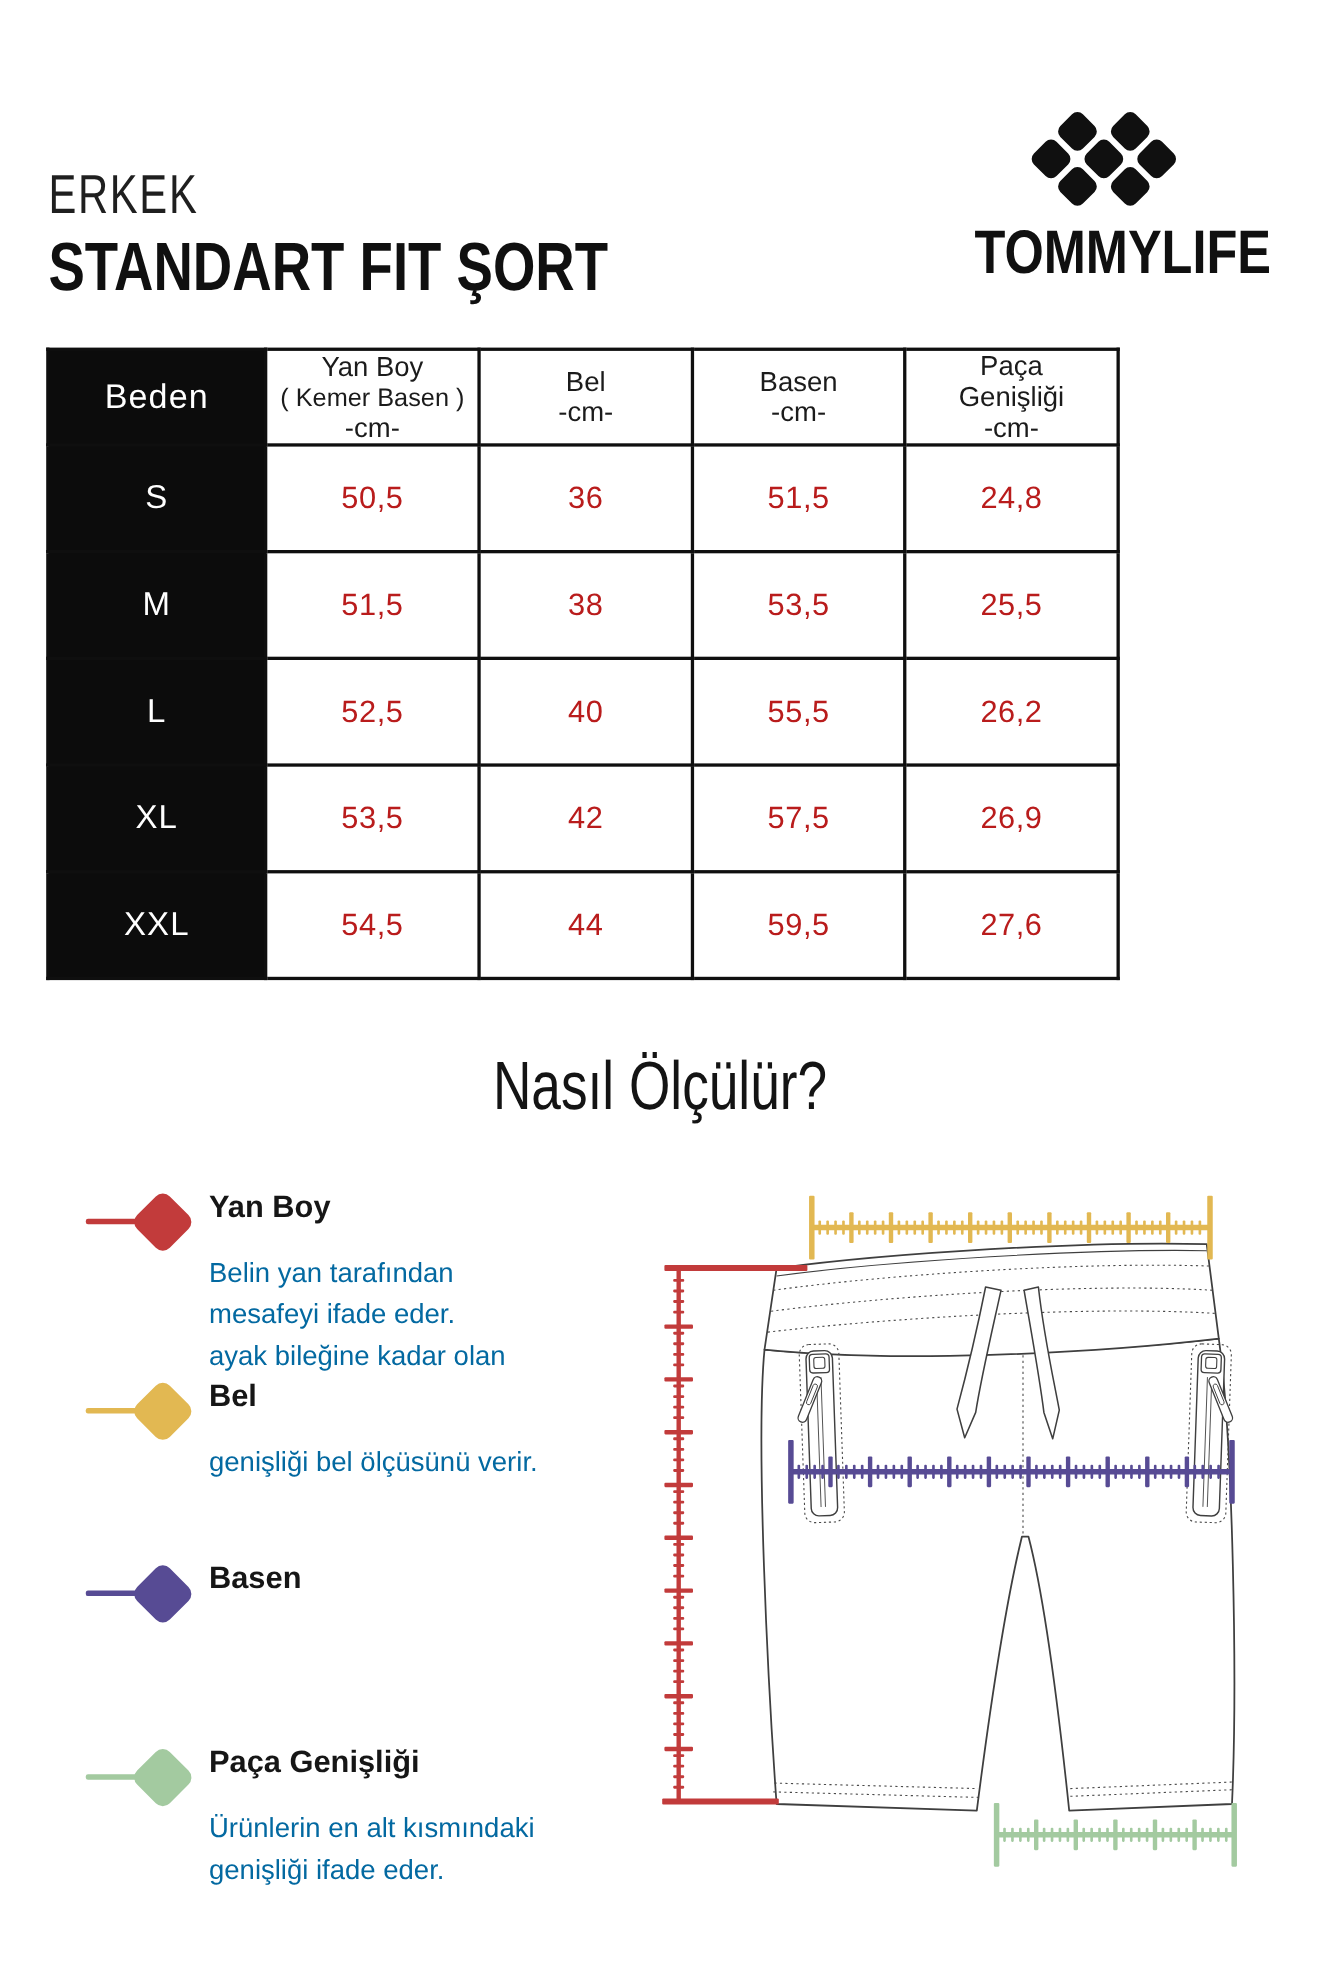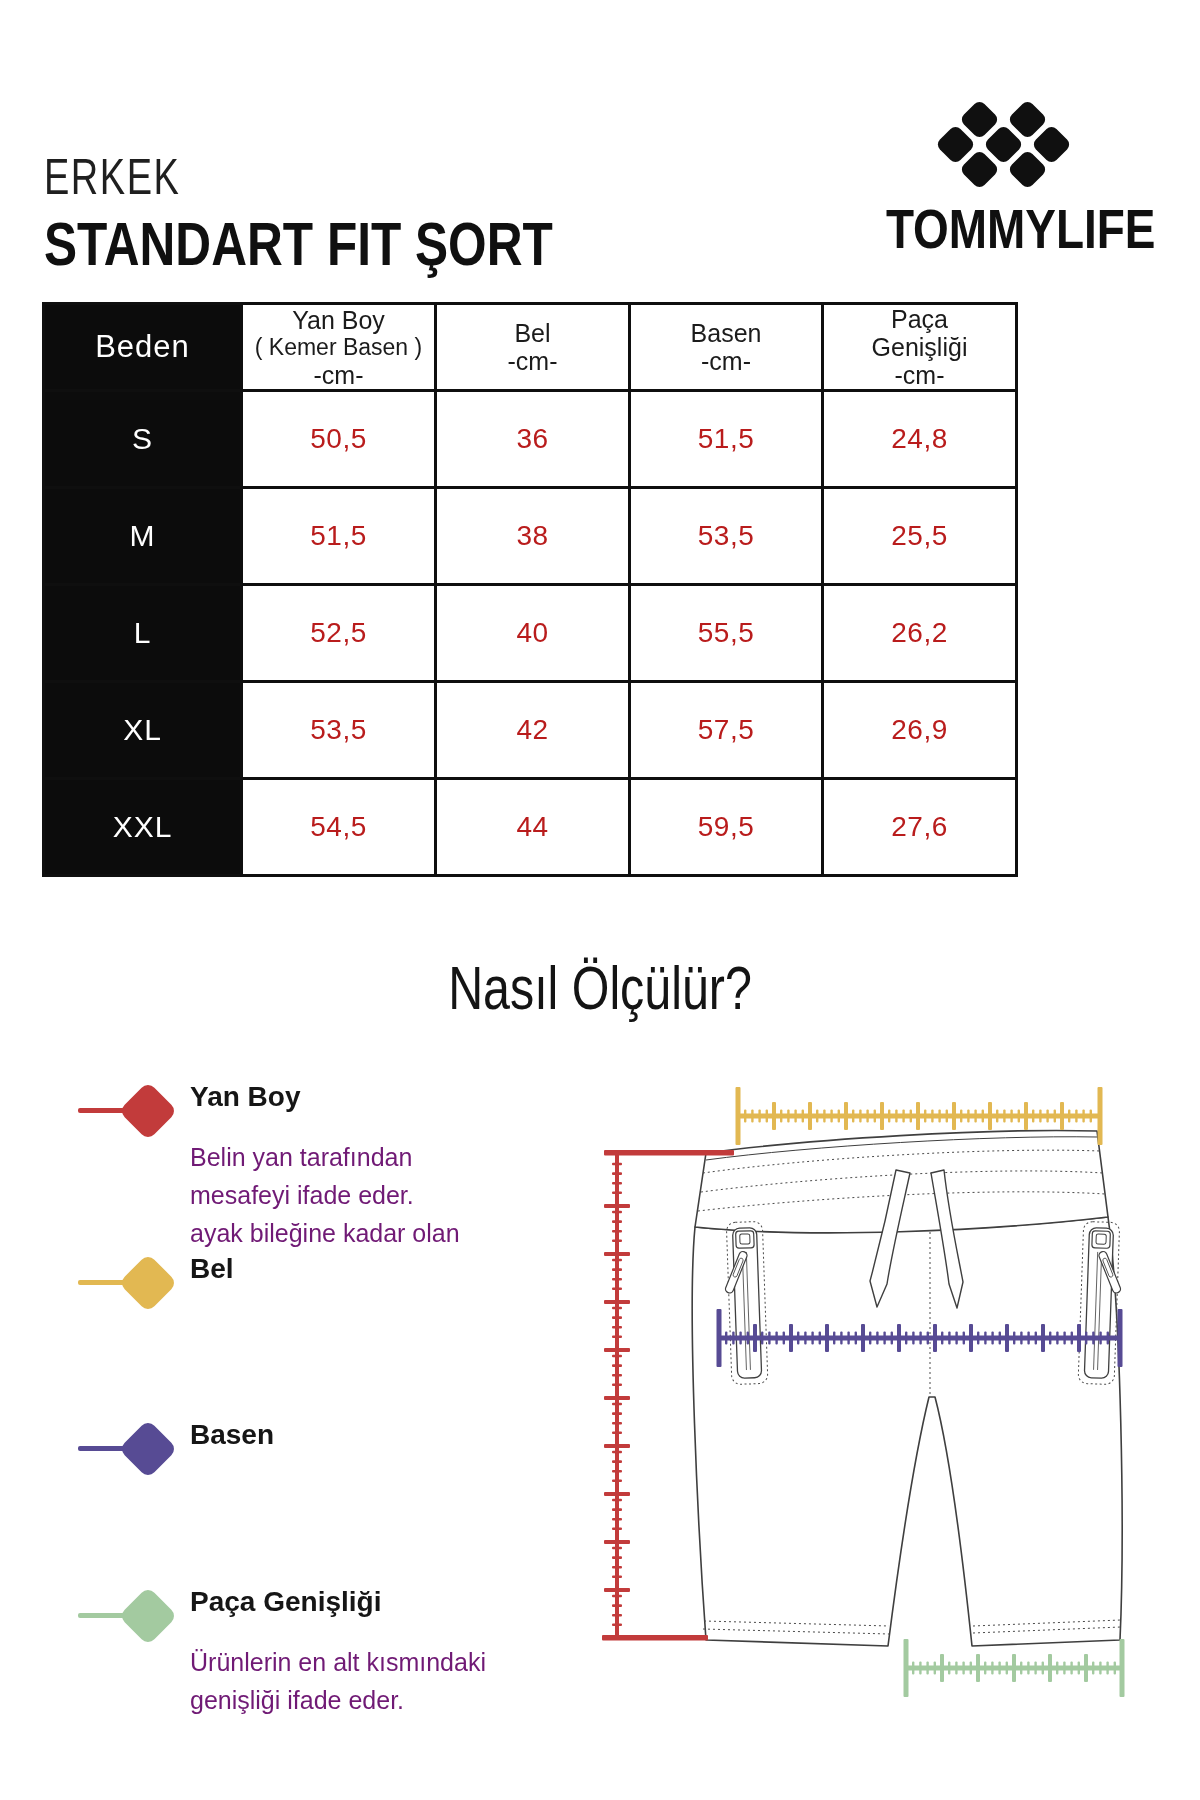--- a/index.html
+++ b/index.html
@@ -21,21 +21,21 @@
   .logo .dm{
     position:absolute;width:29px;height:29px;background:#101010;border-radius:7px;
     transform:rotate(45deg);
   }
   .brand-name{
     left:858px;top:196px;width:310px;text-align:center;font-size:56px;font-weight:700;
     color:#101010;transform:scaleX(0.82);transform-origin:center top;white-space:nowrap;
   }
   
   table.size{
-    position:absolute;left:42px;top:302px;width:958px;border-collapse:collapse;
+    position:absolute;left:42px;top:316px;width:958px;border-collapse:collapse;
     table-layout:fixed;
   }
   table.size td,table.size th{
     border:3px solid #0f0f0f;text-align:center;vertical-align:middle;padding:0;
   }
   table.size .blackcol{background:#0c0c0c;color:#ffffff;}
   tr.hrow{height:84px;}
   tr.drow{height:97px;}
   .h-main{font-size:25px;line-height:28px;color:#1b1b1b;font-weight:400;}
   .h-sub{font-size:23px;line-height:27px;color:#1b1b1b;font-weight:400;}
@@ -46,21 +46,21 @@
   .section-title{
     left:0;top:952px;width:1200px;text-align:center;font-size:62px;font-weight:400;
     color:#141414;transform:scaleX(0.78);transform-origin:center top;white-space:nowrap;
   }
   .legend-item{position:absolute;left:78px;width:470px;}
   .marker{position:absolute;left:0;top:2px;width:100px;height:60px;}
   .marker .line{position:absolute;left:0;top:26px;width:60px;height:5px;border-radius:2px;}
   .marker .diamond{position:absolute;left:49px;top:8px;width:42px;height:42px;border-radius:9px;transform:rotate(45deg);}
   .legend-text{margin-left:112px;}
   .legend-title{font-size:28px;font-weight:700;color:#161616;line-height:34px;margin-bottom:6px;}
-  .legend-desc{font-size:25px;line-height:38px;color:#701a75;margin-top:24px;}
+  .legend-desc{font-size:25px;line-height:38px;color:#0369a1;margin-top:24px;}
   svg.diagram{position:absolute;left:0;top:0;pointer-events:none;}
 </style>
 </head>
 <body>
 
 <div class="abs category">ERKEK</div>
 <div class="abs main-title">STANDART FIT ŞORT</div>
 
 <div class="abs logo">
   <span class="dm" style="left:13px;top:23px"></span>
@@ -154,20 +154,21 @@
 </div>
 
 <div class="legend-item" style="top:1252px">
   <div class="marker">
     <span class="line" style="background: rgb(226, 184, 82);"></span>
       <span class="diamond" style="background: rgb(226, 184, 82);"></span>
   </div>
   <div class="legend-text">
     <div class="legend-title">Bel</div>
     <div class="legend-desc">
+      <div>genişliği bel ölçüsünü verir.</div>
     </div>
   </div>
 </div>
 
 <div class="legend-item" style="top:1418px">
   <div class="marker">
     <span class="line" style="background: rgb(87, 75, 148);"></span>
       <span class="diamond" style="background: rgb(87, 75, 148);"></span>
   </div>
   <div class="legend-text">

